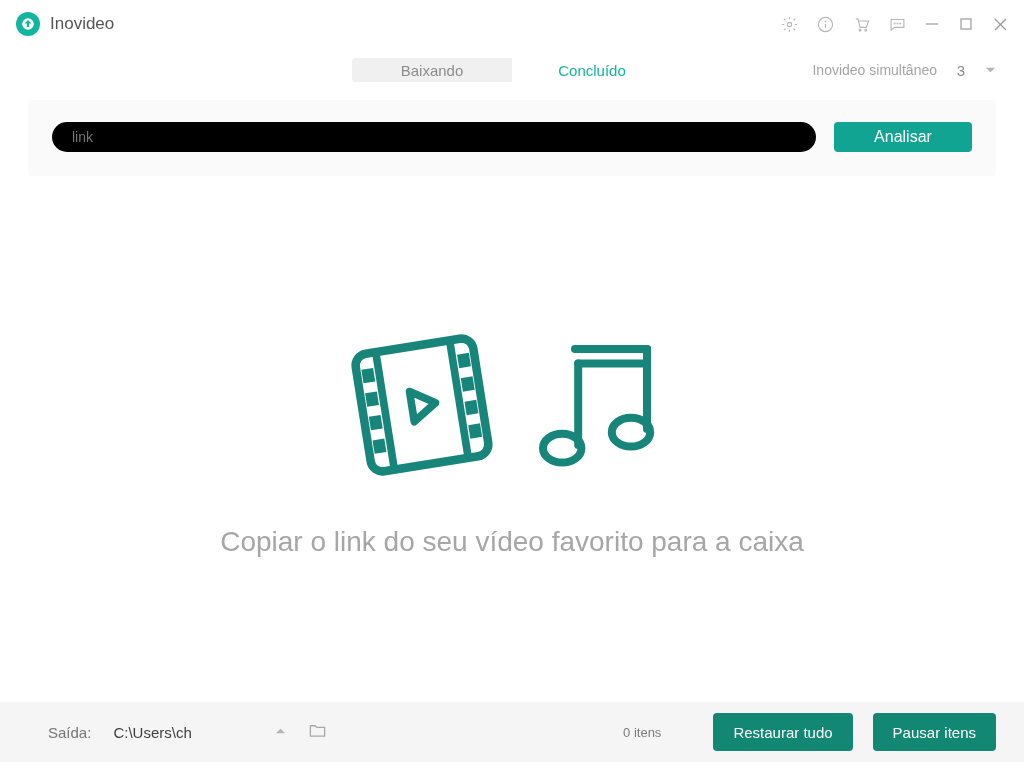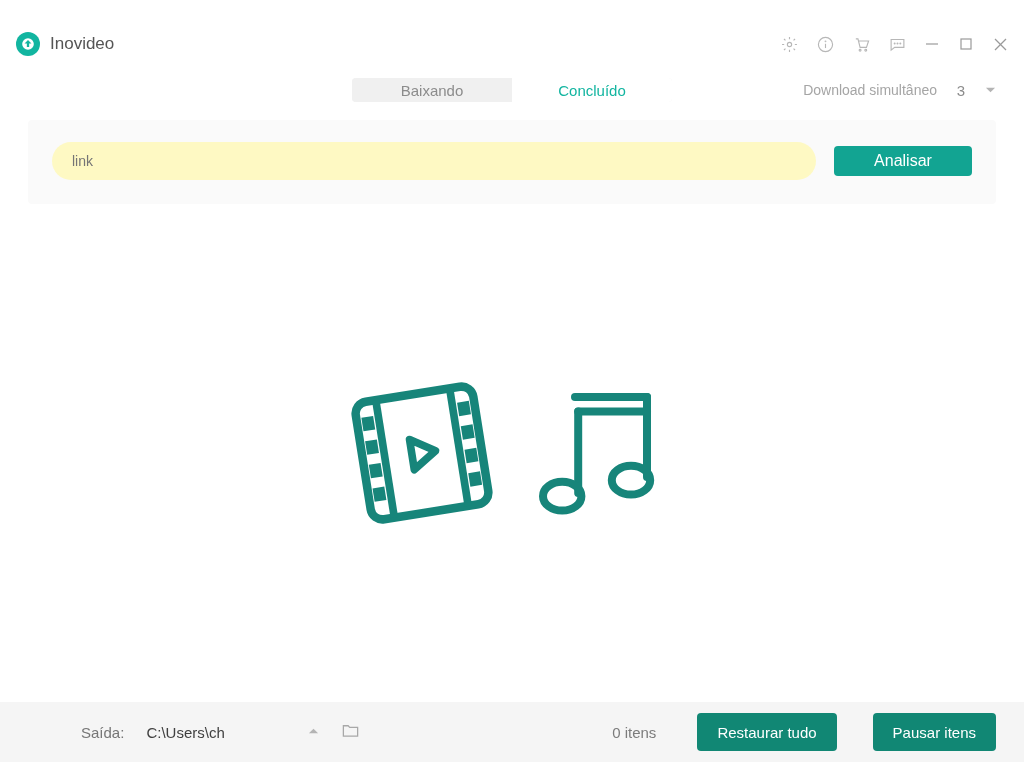--- a/index.html
+++ b/index.html
@@ -1,46 +1,46 @@
 <!DOCTYPE html>
 <html><head>
 <meta charset="utf-8">
 <style>
 * { margin: 0; padding: 0; box-sizing: border-box; font-family: "Segoe UI", Arial, sans-serif; }
 body { width: 1024px; height: 762px; background: #fff; overflow: hidden; display: flex; flex-direction: column; }
-.titlebar { height: 48px; display: flex; align-items: center; padding: 0 16px; margin-top: 20px; }
+.titlebar { height: 48px; display: flex; align-items: center; padding: 0 16px; }
 .titlebar-left { display: flex; align-items: center; gap: 10px; }
 .logo { width: 24px; height: 24px; border-radius: 50%; background: #12b5a0; display: flex; align-items: center; justify-content: center; }
 .app-title { color: #555; font-size: 17px; }
 .titlebar-right { margin-left: auto; display: flex; align-items: center; gap: 18px; }
 .tb-icon { width: 18px; height: 18px; color: #b7b7b7; cursor: pointer; display: flex; align-items: center; justify-content: center; }
 .win-btn { width: 16px; height: 16px; color: #9a9a9a; cursor: pointer; display: flex; align-items: center; justify-content: center; }
 .toolbar-row { height: 44px; display: flex; align-items: center; padding: 0 28px; }
 .tabs { margin: 0 auto; display: flex; background: #f3f3f3; border-radius: 4px; overflow: hidden; }
 .tab { width: 160px; height: 24px; display: flex; align-items: center; justify-content: center; font-size: 15px; cursor: pointer; }
 .tab-inactive { color: #8c8c8c; background: #f0f0f0; }
 .tab-active { color: #12b5a0; background: #fff; }
 .sim-dl { position: absolute; right: 28px; display: flex; align-items: center; gap: 14px; color: #a5a5a5; font-size: 14px; }
 .sim-val { color: #8c8c8c; font-size: 15px; width: 20px; text-align: center; }
 .main-panel { margin: 8px 28px 0 28px; background: #fafafa; border-radius: 4px; padding: 22px 24px 24px 24px; }
 .url-label { color: #555; font-size: 18px; font-weight: 400; margin-bottom: 14px; }
 .url-row { display: flex; gap: 18px; align-items: center; }
-.url-input { flex: 1; height: 38px; background: #fef9c3; border: none; border-radius: 19px; padding: 0 20px; font-size: 14px; color: #888; outline: none; }
+.url-input { flex: 1; height: 30px; background: #000000; border: none; border-radius: 19px; padding: 0 20px; font-size: 14px; color: #888; outline: none; }
 .analyze-btn { width: 138px; height: 30px; background: #12a492; color: #fff; border: none; border-radius: 4px; font-size: 16px; cursor: pointer; }
 .empty-area { flex: 1; display: flex; flex-direction: column; align-items: center; justify-content: center; gap: 36px; }
 .illus { display: flex; align-items: center; gap: 20px; }
 .empty-text { color: #a6a6a6; font-size: 28px; text-align: center; }
 .footer { height: 60px; background: #f5f5f5; display: flex; align-items: center; padding: 0 28px 0 48px; gap: 12px; }
-.out-label { color: #767676; font-size: 15px; margin-right: 10px; margin-left: 33px; }
+.out-label { color: #767676; font-size: 15px; margin-right: 10px; }
 .out-path { color: #404040; font-size: 15px; width: 150px; }
 .out-chev { color: #b4b4b4; cursor: pointer; }
 .folder-icon { color: #a8a8a8; margin-left: 10px; cursor: pointer; }
 .spacer { flex: 1; }
-.item-count { color: #7c7c7c; font-size: 15px; margin-right: 5px; }
-.ft-btn { height: 38px; padding: 0 20px; background: #118774; color: #fff; border: none; border-radius: 4px; font-size: 15px; cursor: pointer; margin-left: 24px; }
+.item-count { color: #7c7c7c; font-size: 13px; margin-right: 32px; }
+.ft-btn { height: 38px; padding: 0 20px; background: #118774; color: #fff; border: none; border-radius: 4px; font-size: 15px; cursor: pointer; margin-left: 8px; }
 </style>
 </head>
 <body>
 
 <div class="titlebar">
   <div class="titlebar-left">
     <div class="logo">
       <svg width="14" height="14" viewBox="0 0 24 24">
           <path d="M12 2a10 10 0 100 20 10 10 0 000-20zm0 3l6 6h-4v6h-4v-6H6l6-6z" fill="#fff"></path>
         </svg>
@@ -94,21 +94,21 @@
     </div>
   </div>
 </div>
 
 <div class="toolbar-row" style="position:relative;">
   <div class="tabs">
     <div class="tab tab-inactive">Baixando</div>
     <div class="tab tab-active">Concluído</div>
   </div>
   <div class="sim-dl">
-    <span>Download simultâneo</span>
+    <span>Inovideo simultâneo</span>
     <span class="sim-val">3</span>
     <svg width="11" height="11" viewBox="0 0 12 12">
         <path d="M1 3l5 5 5-5" fill="#b4b4b4"></path>
       </svg>
   </div>
 </div>
 
 <div class="main-panel">
   <div class="url-row">
     <input class="url-input" placeholder="link" style="">
@@ -138,20 +138,21 @@
       <g stroke="#17857a" stroke-width="10" fill="none" stroke-linecap="round">
         <line x1="60" y1="20" x2="150" y2="20"></line>
         <line x1="64" y1="38" x2="150" y2="38"></line>
         <line x1="64" y1="38" x2="64" y2="140"></line>
         <line x1="150" y1="20" x2="150" y2="120"></line>
         <ellipse cx="44" cy="144" rx="24" ry="18"></ellipse>
         <ellipse cx="130" cy="124" rx="24" ry="18"></ellipse>
       </g>
     </svg>
   </div>
+  <div class="empty-text">Copiar o link do seu vídeo favorito para a caixa</div>
 </div>
 
 <div class="footer">
   <span class="out-label">Saída:</span>
   <span class="out-path">C:\Users\ch</span>
   <span class="out-chev">
     <svg width="11" height="11" viewBox="0 0 12 12">
         <path d="M1 8l5-5 5 5" fill="#b4b4b4"></path>
       </svg>
   </span>

